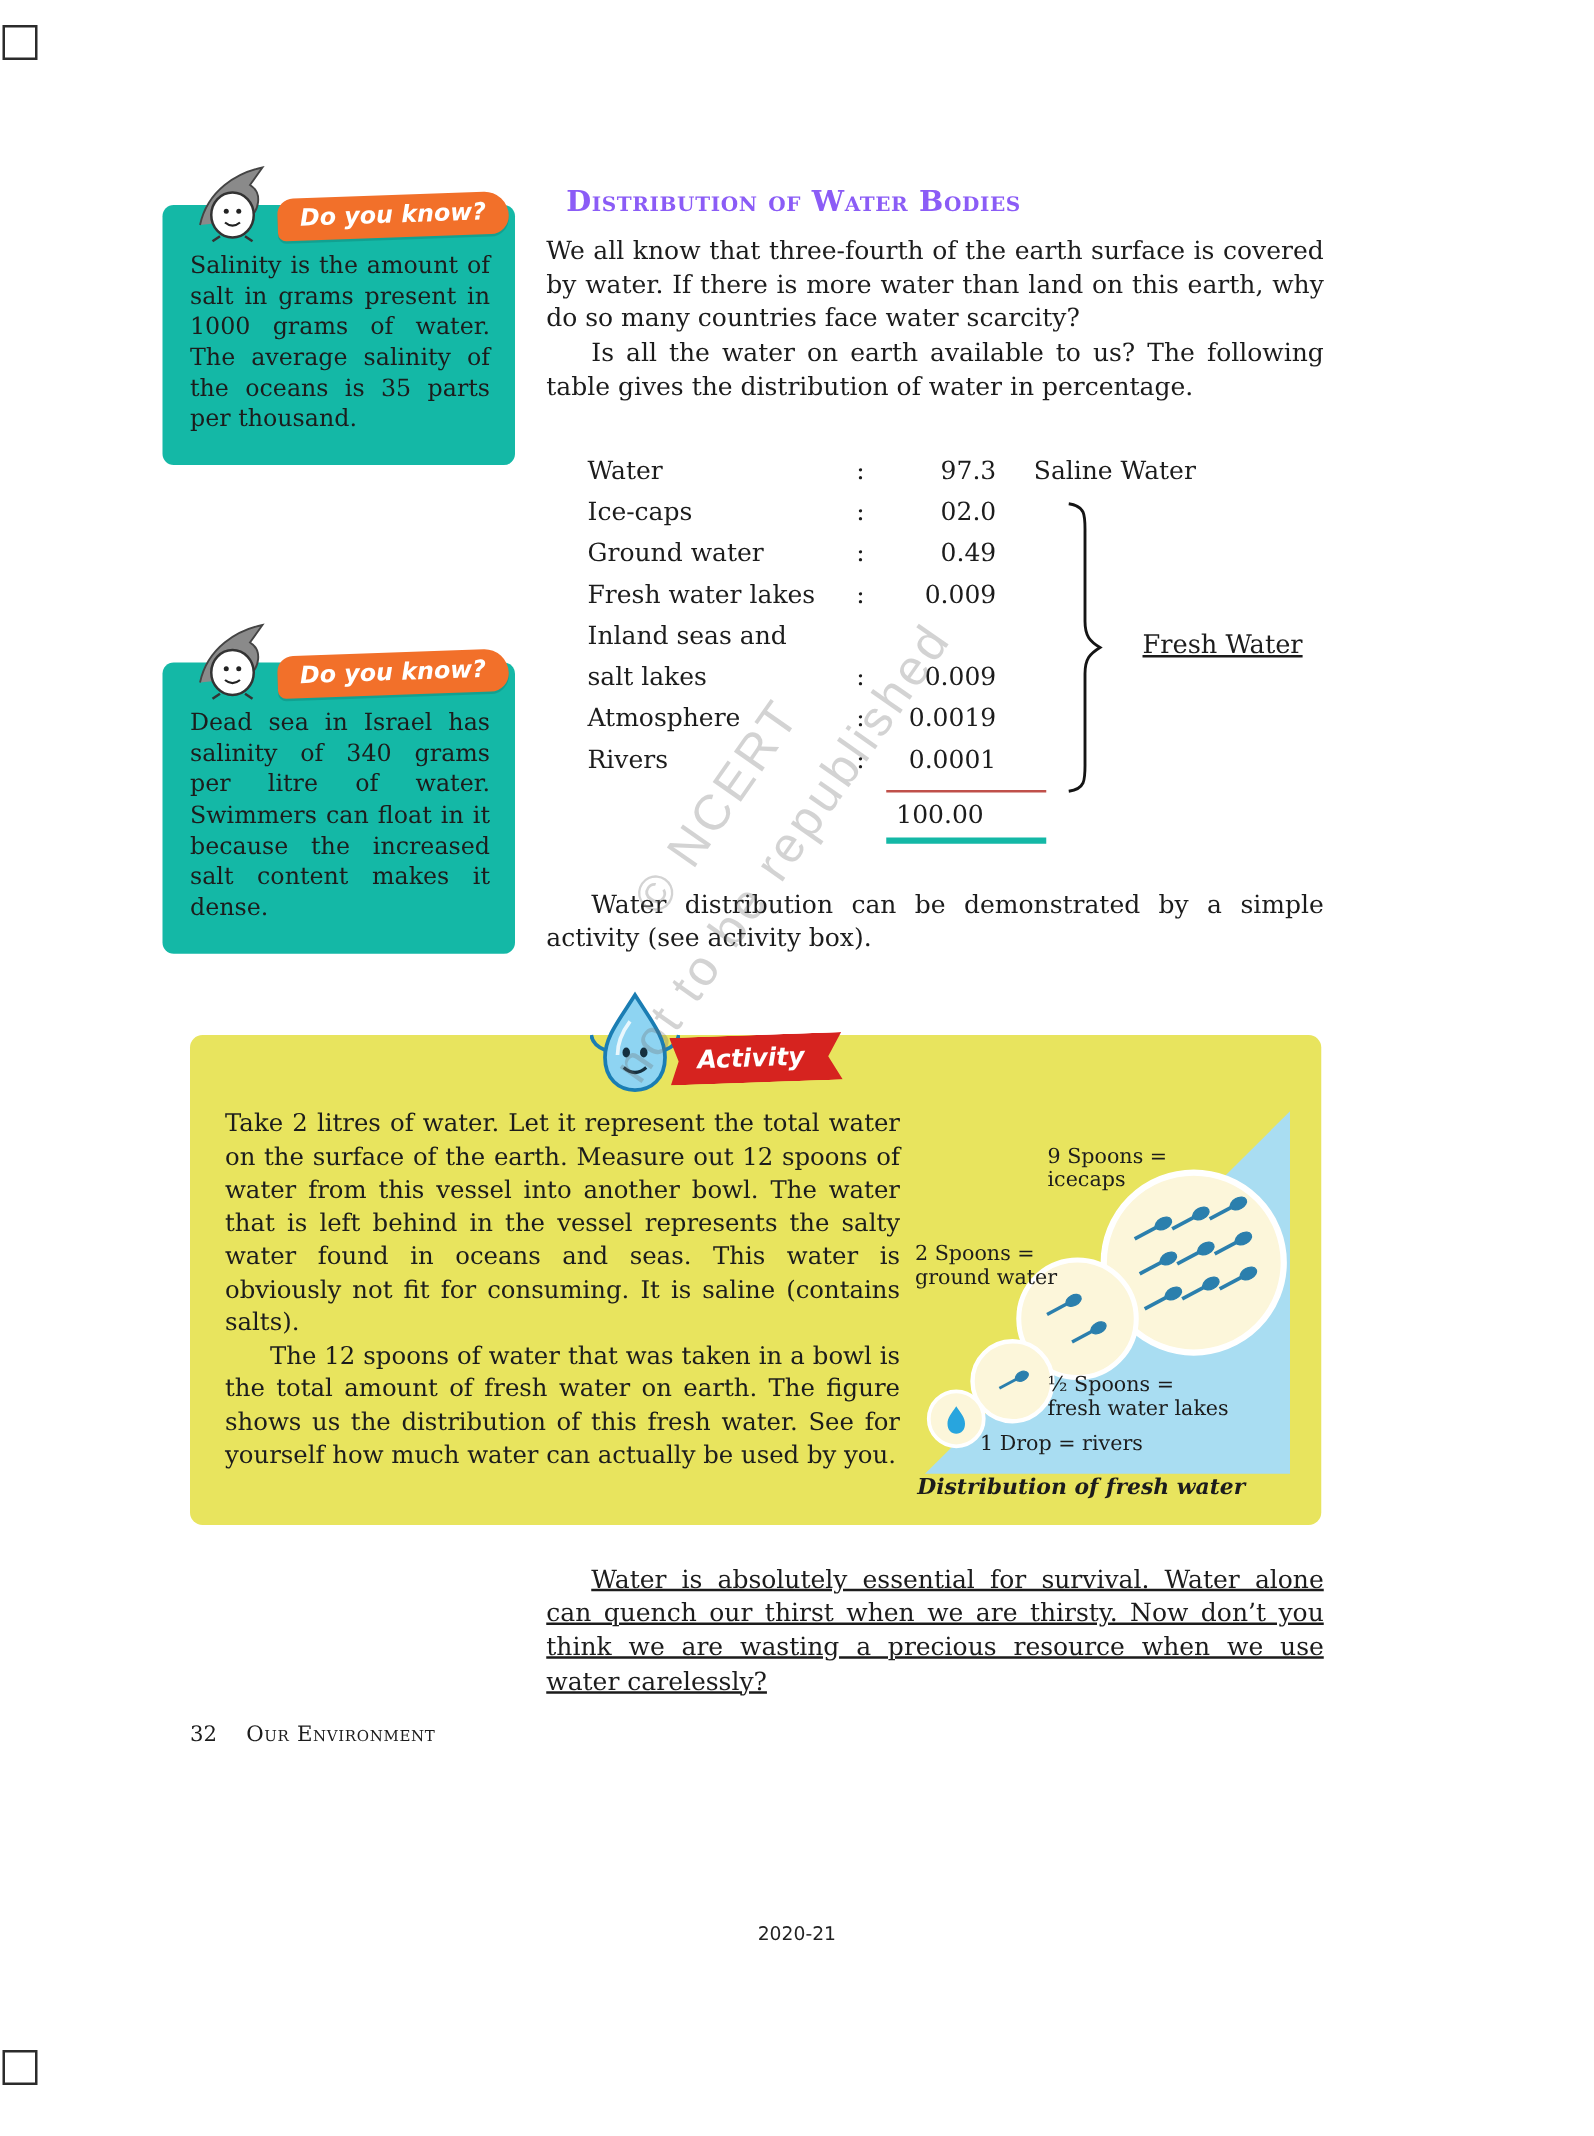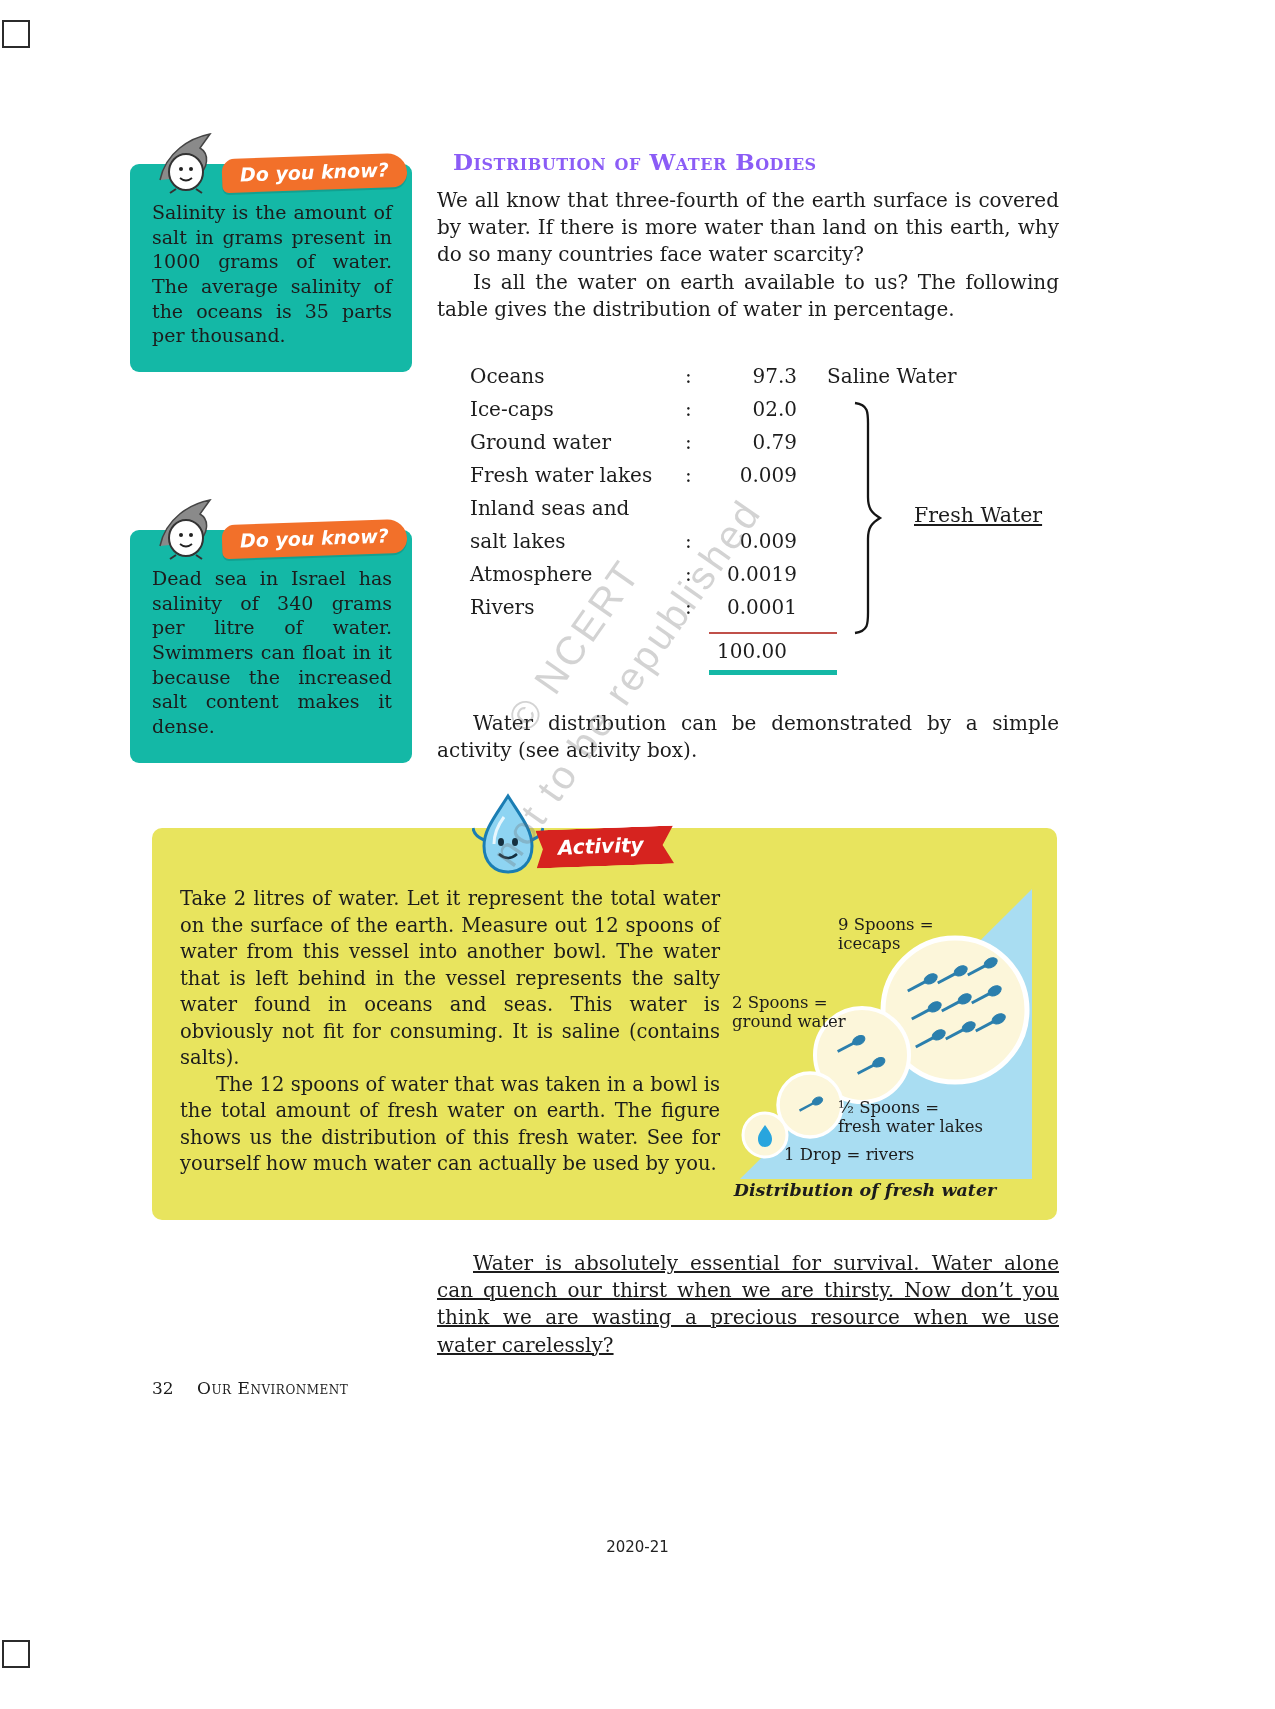--- a/index.html
+++ b/index.html
@@ -141,34 +141,34 @@
   </div>
 
   <div class="main">
     <h2 class="heading">Distribution of Water Bodies</h2>
     <p class="para">We all know that three-fourth of the earth surface is covered by water. If there is more water than land on this earth, why do so many countries face water scarcity?</p>
     <p class="para indent">Is all the water on earth available to us? The following table gives the distribution of water in percentage.</p>
   </div>
 
   <div class="table-block">
     <div class="trow">
-      <span class="tlabel">Oceans</span>
+      <span class="tlabel">Water</span>
       <span class="tcolon">:</span>
       <span class="tvalue">97.3</span>
       <span class="tnote">Saline Water</span>
     </div>
     <div class="trow">
       <span class="tlabel">Ice-caps</span>
       <span class="tcolon">:</span>
       <span class="tvalue">02.0</span>
     </div>
     <div class="trow">
       <span class="tlabel">Ground water</span>
       <span class="tcolon">:</span>
-      <span class="tvalue">0.79</span>
+      <span class="tvalue">0.49</span>
     </div>
     <div class="trow">
       <span class="tlabel">Fresh water lakes</span>
       <span class="tcolon">:</span>
       <span class="tvalue">0.009</span>
     </div>
     <div class="trow">
       <span class="tlabel">Inland seas and
 salt lakes</span>
       <span class="tcolon">:</span>

